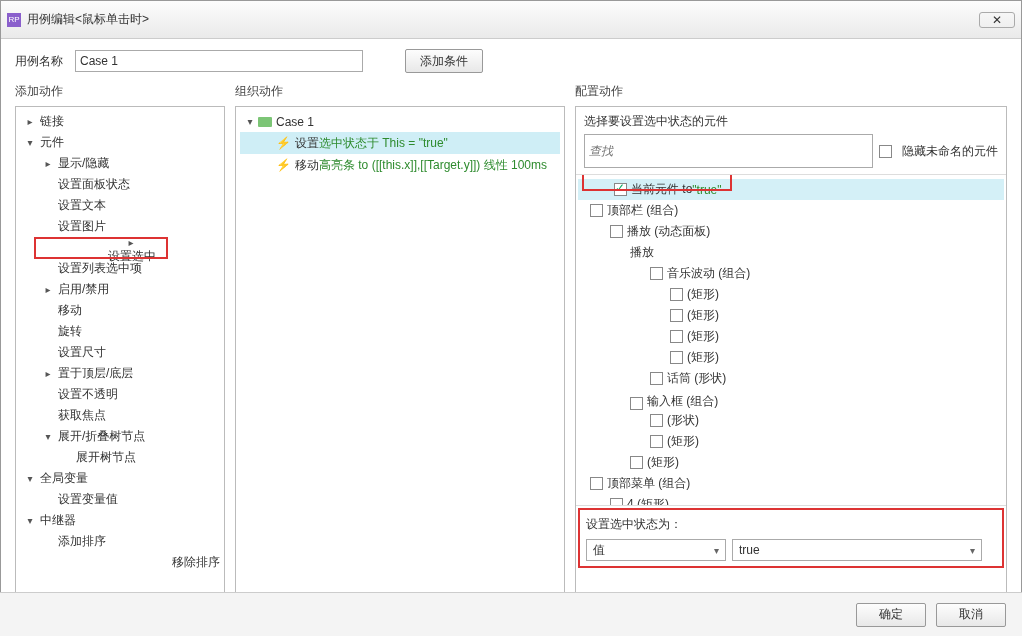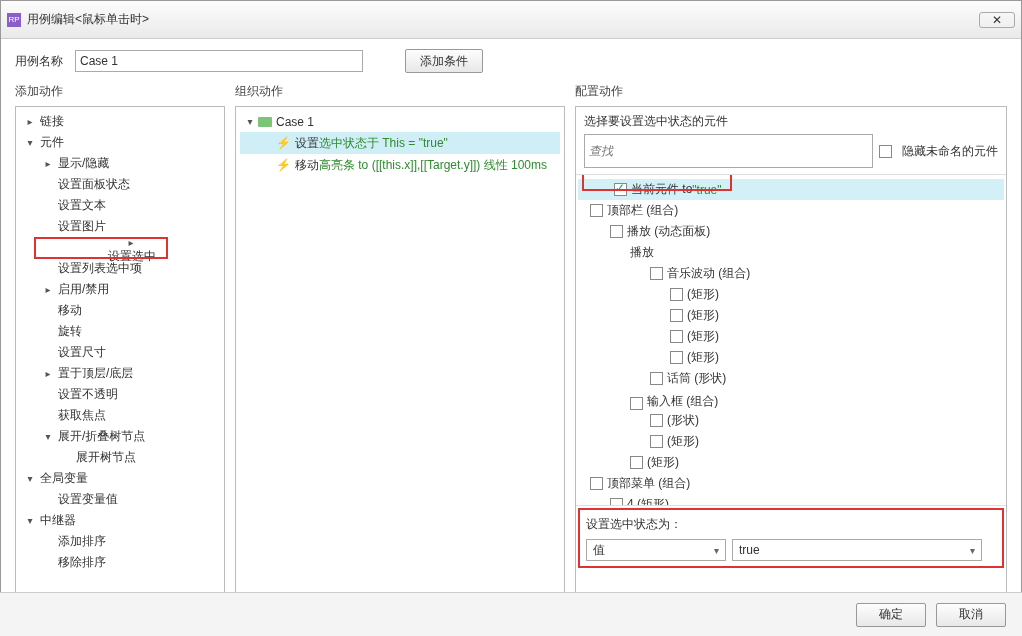--- a/index.html
+++ b/index.html
@@ -150,21 +150,21 @@
             <span class="label">设置变量值</span>
           </div>
           <div class="row" style="padding-left: 6px;">
             <span class="tw exp"></span>
             <span class="label">中继器</span>
           </div>
           <div class="row" style="padding-left: 24px;">
             <span class="tw none"></span>
             <span class="label">添加排序</span>
           </div>
-          <div class="row" style="padding-left: 24px;">
+          <div class="row" style="padding-left: 24px; justify-content: flex-end;">
             <span class="tw none"></span>
             <span class="label">移除排序</span>
           </div>
         </div>
       <div class="highlight-red" style="left:18px;top:130px;width:134px;height:22px"></div>
     </div>
   </div>
 
   <div class="col col-mid">
     <h4>组织动作</h4>

